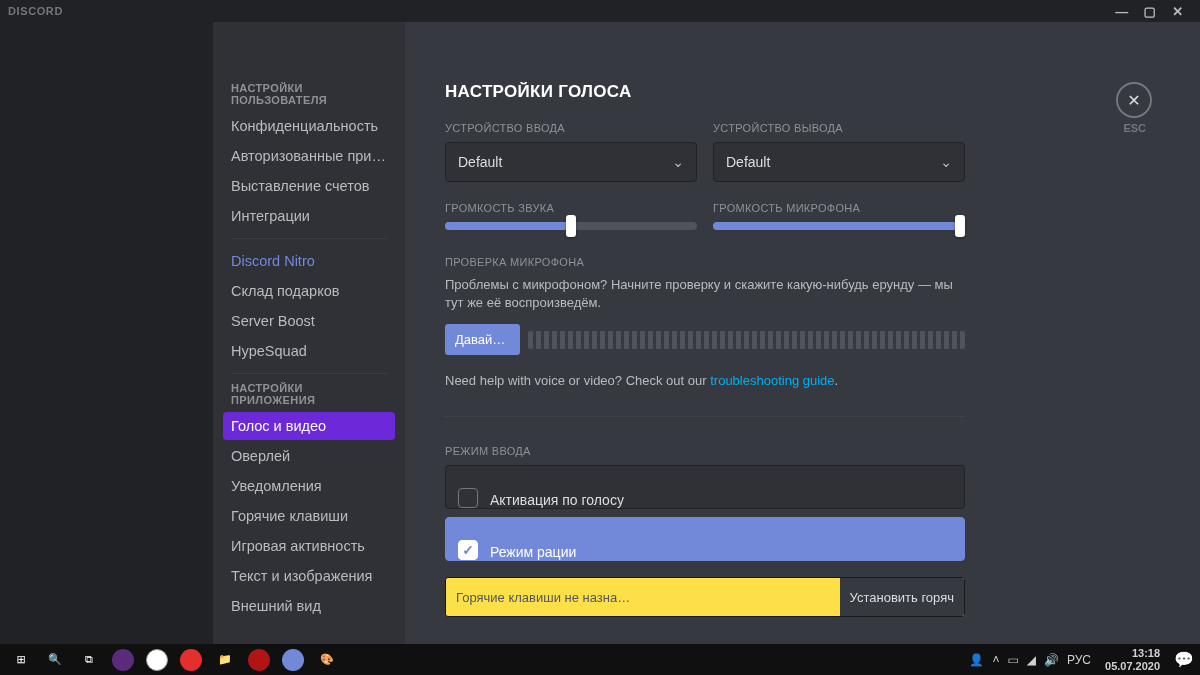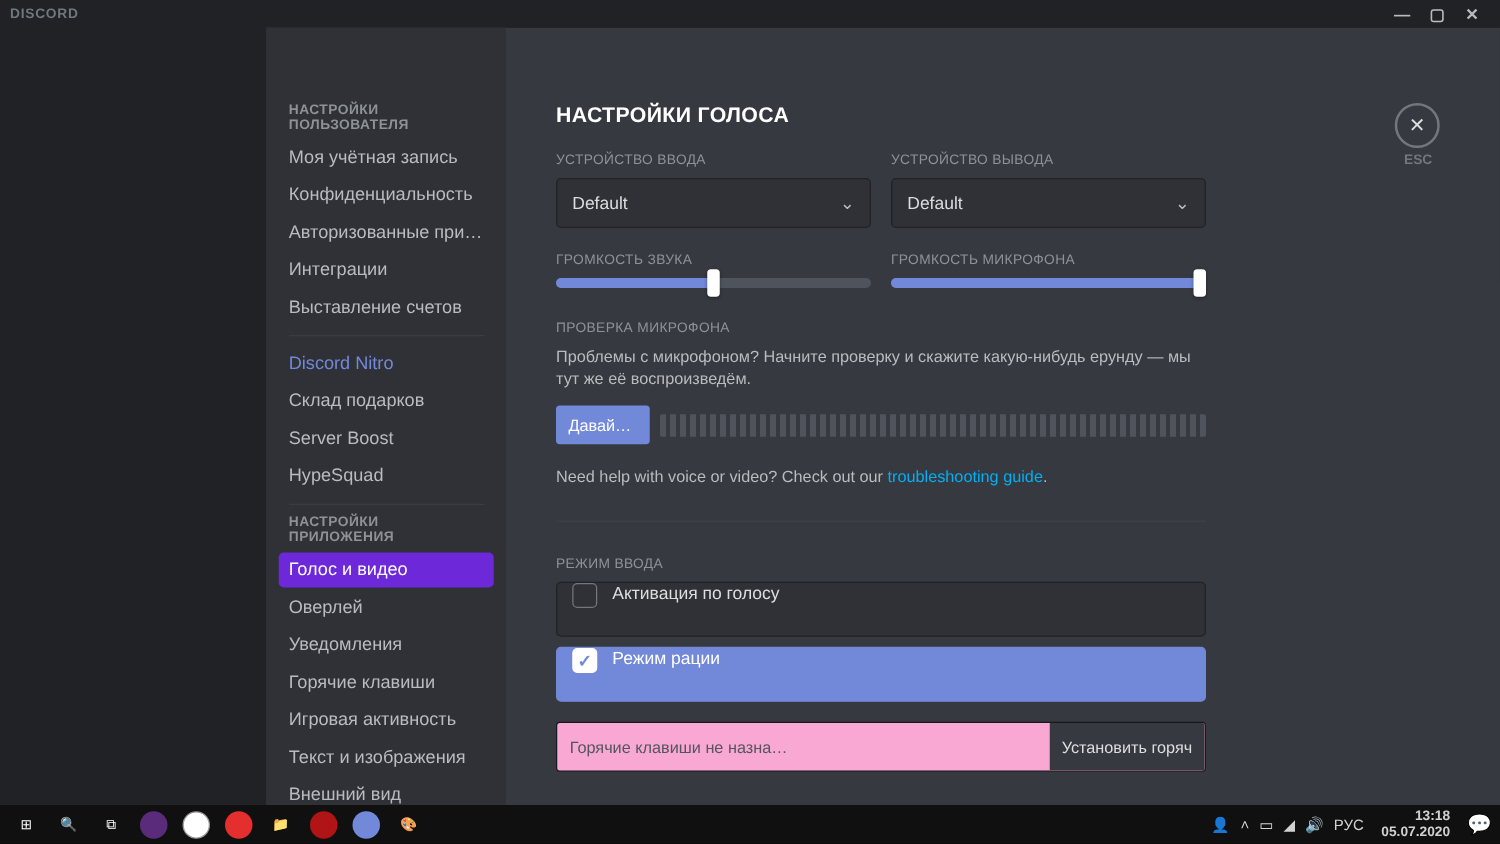--- a/index.html
+++ b/index.html
@@ -28,26 +28,26 @@
 .slider { position: relative; height: 8px; background: #4f545c; border-radius: 4px; margin-top: 4px; }
 .slider .fill { position: absolute; left: 0; top: 0; bottom: 0; background: #7289da; border-radius: 4px; }
 .slider .thumb { position: absolute; top: -7px; width: 10px; height: 22px; background: #fff; border-radius: 3px; transform: translateX(-5px); box-shadow: 0 1px 3px rgba(0,0,0,0.4); }
 .desc { color: #b9bbbe; font-size: 13px; line-height: 1.4; margin-top: 6px; }
 .mic-row { display: flex; align-items: center; gap: 8px; margin-top: 12px; }
 .btn-blurple { background: #7289da; color: #fff; font-size: 13px; font-weight: 500; padding: 8px 10px; border-radius: 3px; cursor: pointer; white-space: nowrap; overflow: hidden; text-overflow: ellipsis; max-width: 75px; }
 .meter { flex: 1; height: 18px; background: repeating-linear-gradient(to right, #4f545c 0 5px, transparent 5px 8px); border-radius: 2px; }
 .help { color: #b9bbbe; font-size: 13px; margin-top: 18px; }
 .help a, .link { color: #00aff4; text-decoration: none; }
 .hr { height: 1px; background: #3f4147; margin: 28px 0; }
-.radio { background: #2f3136; border: 1px solid #202225; border-radius: 4px; height: 44px; display: flex; align-items: flex-start; padding: 0 12px; margin-bottom: 8px; cursor: pointer; color: #dcddde; }
+.radio { background: #2f3136; border: 1px solid #202225; border-radius: 4px; height: 44px; display: flex; align-items: flex-end; padding: 0 12px; margin-bottom: 8px; cursor: pointer; color: #dcddde; }
 .radio.sel { background: #7289da; border-color: #7289da; color: #fff; }
 .rbox { width: 20px; height: 20px; border: 1px solid #72767d; border-radius: 4px; margin-right: 12px; display: flex; align-items: center; justify-content: center; background: transparent; }
 .radio.sel .rbox { background: #fff; border-color: #fff; color: #7289da; font-weight: 900; font-size: 14px; }
 .kbd-row { display: flex; gap: 16px; margin-top: 8px; }
-.kbd-box { background: #f9a8d4; border: 1px solid #18191c; border-radius: 3px; height: 40px; display: flex; align-items: center; overflow: hidden; }
+.kbd-box { background: #fde047; border: 1px solid #18191c; border-radius: 3px; height: 40px; display: flex; align-items: center; overflow: hidden; }
 .kbd-ph { color: #52565e; padding: 0 10px; font-size: 13px; flex: 1; white-space: nowrap; overflow: hidden; text-overflow: ellipsis; }
 .kbd-btn { background: #36393f; color: #dcddde; font-size: 13px; padding: 0 10px; height: 100%; display: flex; align-items: center; cursor: pointer; white-space: nowrap; overflow: hidden; }
 .tbar { position: absolute; left: 0; right: 0; bottom: 0; height: 31px; background: #101010; display: flex; align-items: center; padding: 0 4px; font-size: 11px; color: #fff; }
 .ticon { width: 34px; height: 26px; display: flex; align-items: center; justify-content: center; position: relative; }
 .circ { width: 22px; height: 22px; border-radius: 50%; }
 .tbar .sp { flex: 1; }
 .tray { display: flex; align-items: center; gap: 8px; color: #d0d0d0; font-size: 12px; padding-right: 2px; }
 .clock { text-align: right; line-height: 1.1; font-size: 11px; padding: 0 6px; font-weight: bold; }
 .not { font-size: 16px; position: relative; }
 </style>
@@ -59,25 +59,24 @@
   <div class="sp"></div>
   <div class="win-btn">—</div>
   <div class="win-btn">▢</div>
   <div class="win-btn">✕</div>
 </div>
 
 <div class="app">
   <div class="left"></div>
   <div class="sidebar">
     <div class="cat">НАСТРОЙКИ ПОЛЬЗОВАТЕЛЯ</div>
-    <div class="item">Моя учётная запись</div>
     <div class="item">Конфиденциальность</div>
     <div class="item">Авторизованные прил…</div>
+    <div class="item">Выставление счетов</div>
     <div class="item">Интеграции</div>
-    <div class="item">Выставление счетов</div>
     <div class="sep"></div>
     <div class="item nitro">Discord Nitro</div>
     <div class="item">Склад подарков</div>
     <div class="item">Server Boost</div>
     <div class="item">HypeSquad</div>
     <div class="sep"></div>
     <div class="cat">НАСТРОЙКИ ПРИЛОЖЕНИЯ</div>
     <div class="item active">Голос и видео</div>
     <div class="item">Оверлей</div>
     <div class="item">Уведомления</div>

